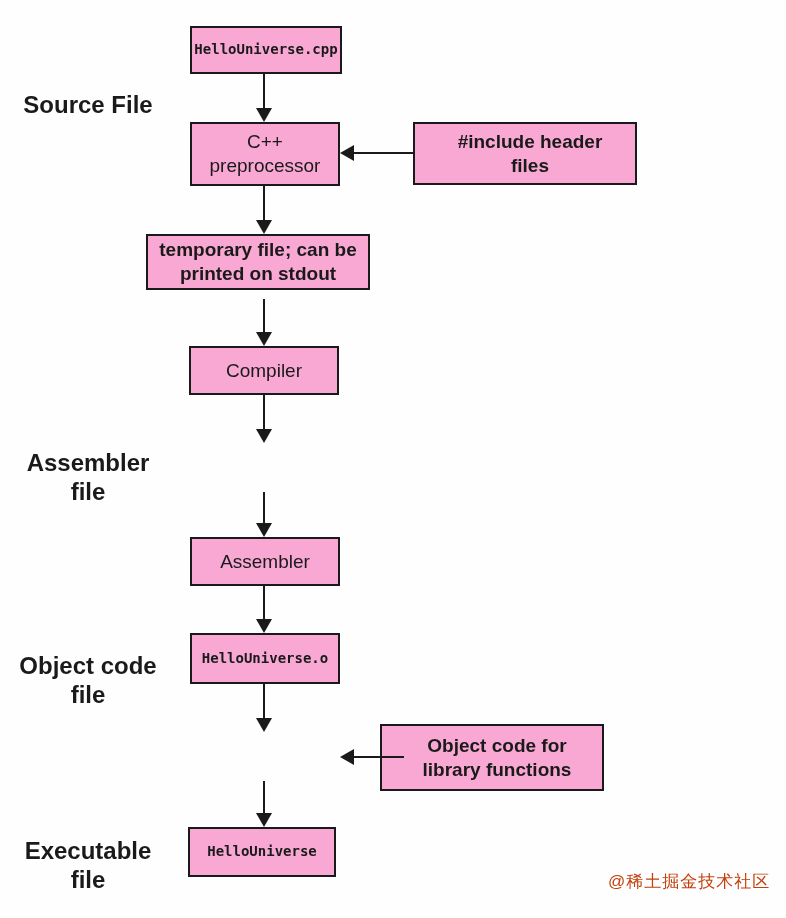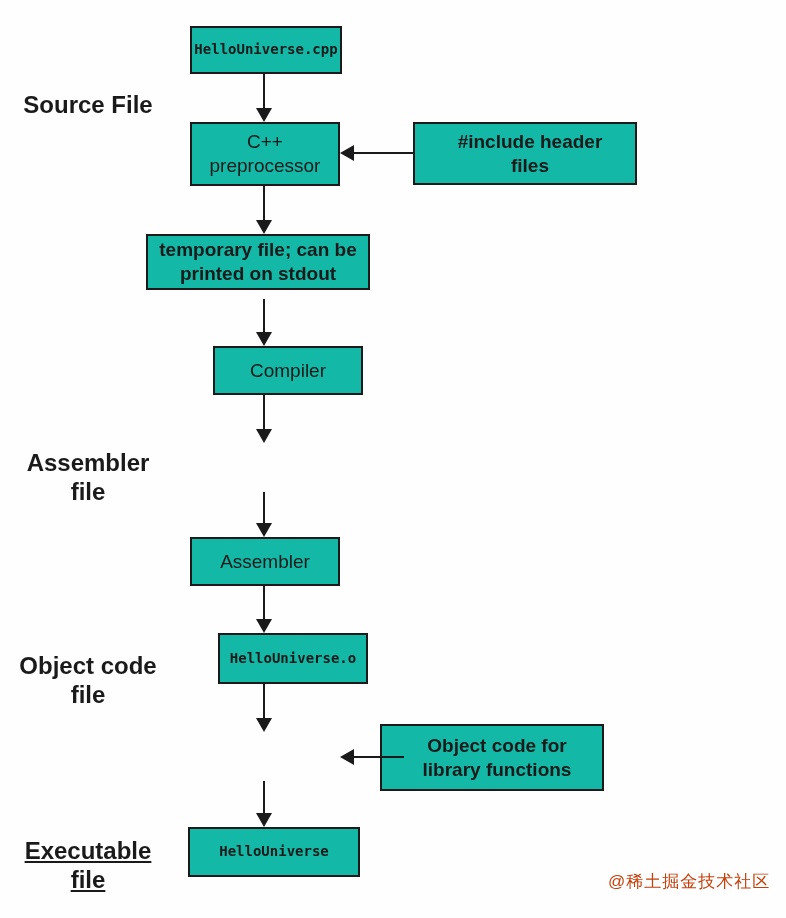--- a/index.html
+++ b/index.html
@@ -11,21 +11,21 @@
     position: relative;
     width: 786px;
     height: 918px;
     background: #fefefe;
     overflow: hidden;
   }
   .box {
     position: absolute;
     box-sizing: border-box;
     border: 2px solid #1a1a1a;
-    background: #14b8a6;
+    background: #f9a8d4;
     display: flex;
     align-items: center;
     justify-content: center;
     text-align: center;
     color: #1a1a1a;
     white-space: pre-line;
     line-height: 1.25;
   }
   .sans  { font-family: "Liberation Sans", sans-serif; font-size: 19px; font-weight: 400; }
   .sansb { font-family: "Liberation Sans", sans-serif; font-size: 19px; font-weight: 700; padding-left: 10px; }
@@ -81,40 +81,40 @@
 </head>
 <body>
 
 <div class="canvas">
 
   <div class="side-label" style="left:0; top:91px; width:176px;">Source File</div>
   <div class="side-label" style="left:0; top:449px; width:176px;">Assembler
 file</div>
   <div class="side-label" style="left:0; top:652px; width:176px;">Object code
 file</div>
-  <div class="side-label" style="left:0; top:837px; width:176px;text-decoration:underline;">Executable
+  <div class="side-label" style="left:0; top:837px; width:176px;">Executable
 file</div>
 
   <div class="box mono" style="left:190px; top:26px; width:152px; height:48px;">HelloUniverse.cpp</div>
 
   <div class="box sans" style="left:190px; top:122px; width:150px; height:64px;">C++
 preprocessor</div>
 
   <div class="box sans" style="left:146px; top:234px; width:224px; height:56px;font-weight:bold;">temporary file; can be
 printed on stdout</div>
 
-  <div class="box sans" style="left:189px; top:346px; width:150px; height:49px;margin-left:24px;">Compiler</div>
+  <div class="box sans" style="left:189px; top:346px; width:150px; height:49px;">Compiler</div>
 
 
   <div class="box sans" style="left:190px; top:537px; width:150px; height:49px;">Assembler</div>
 
-  <div class="box mono" style="left:190px; top:633px; width:150px; height:51px;margin-left:28px;">HelloUniverse.o</div>
+  <div class="box mono" style="left:190px; top:633px; width:150px; height:51px;">HelloUniverse.o</div>
 
 
-  <div class="box mono" style="left:188px; top:827px; width:172px; height:50px;">HelloUniverse</div>
+  <div class="box mono" style="left:188px; top:827px; width:148px; height:50px;">HelloUniverse</div>
 
   <div class="box sansb" style="left:413px; top:122px; width:224px; height:63px;">#include header
 files</div>
 
   <div class="box sansb" style="left:380px; top:724px; width:224px; height:67px;">Object code for
 library functions</div>
 
   <div class="varrow" style="left:256px; top:74px; height:48px;">
     <div class="shaft"></div>
       <div class="head"></div>

